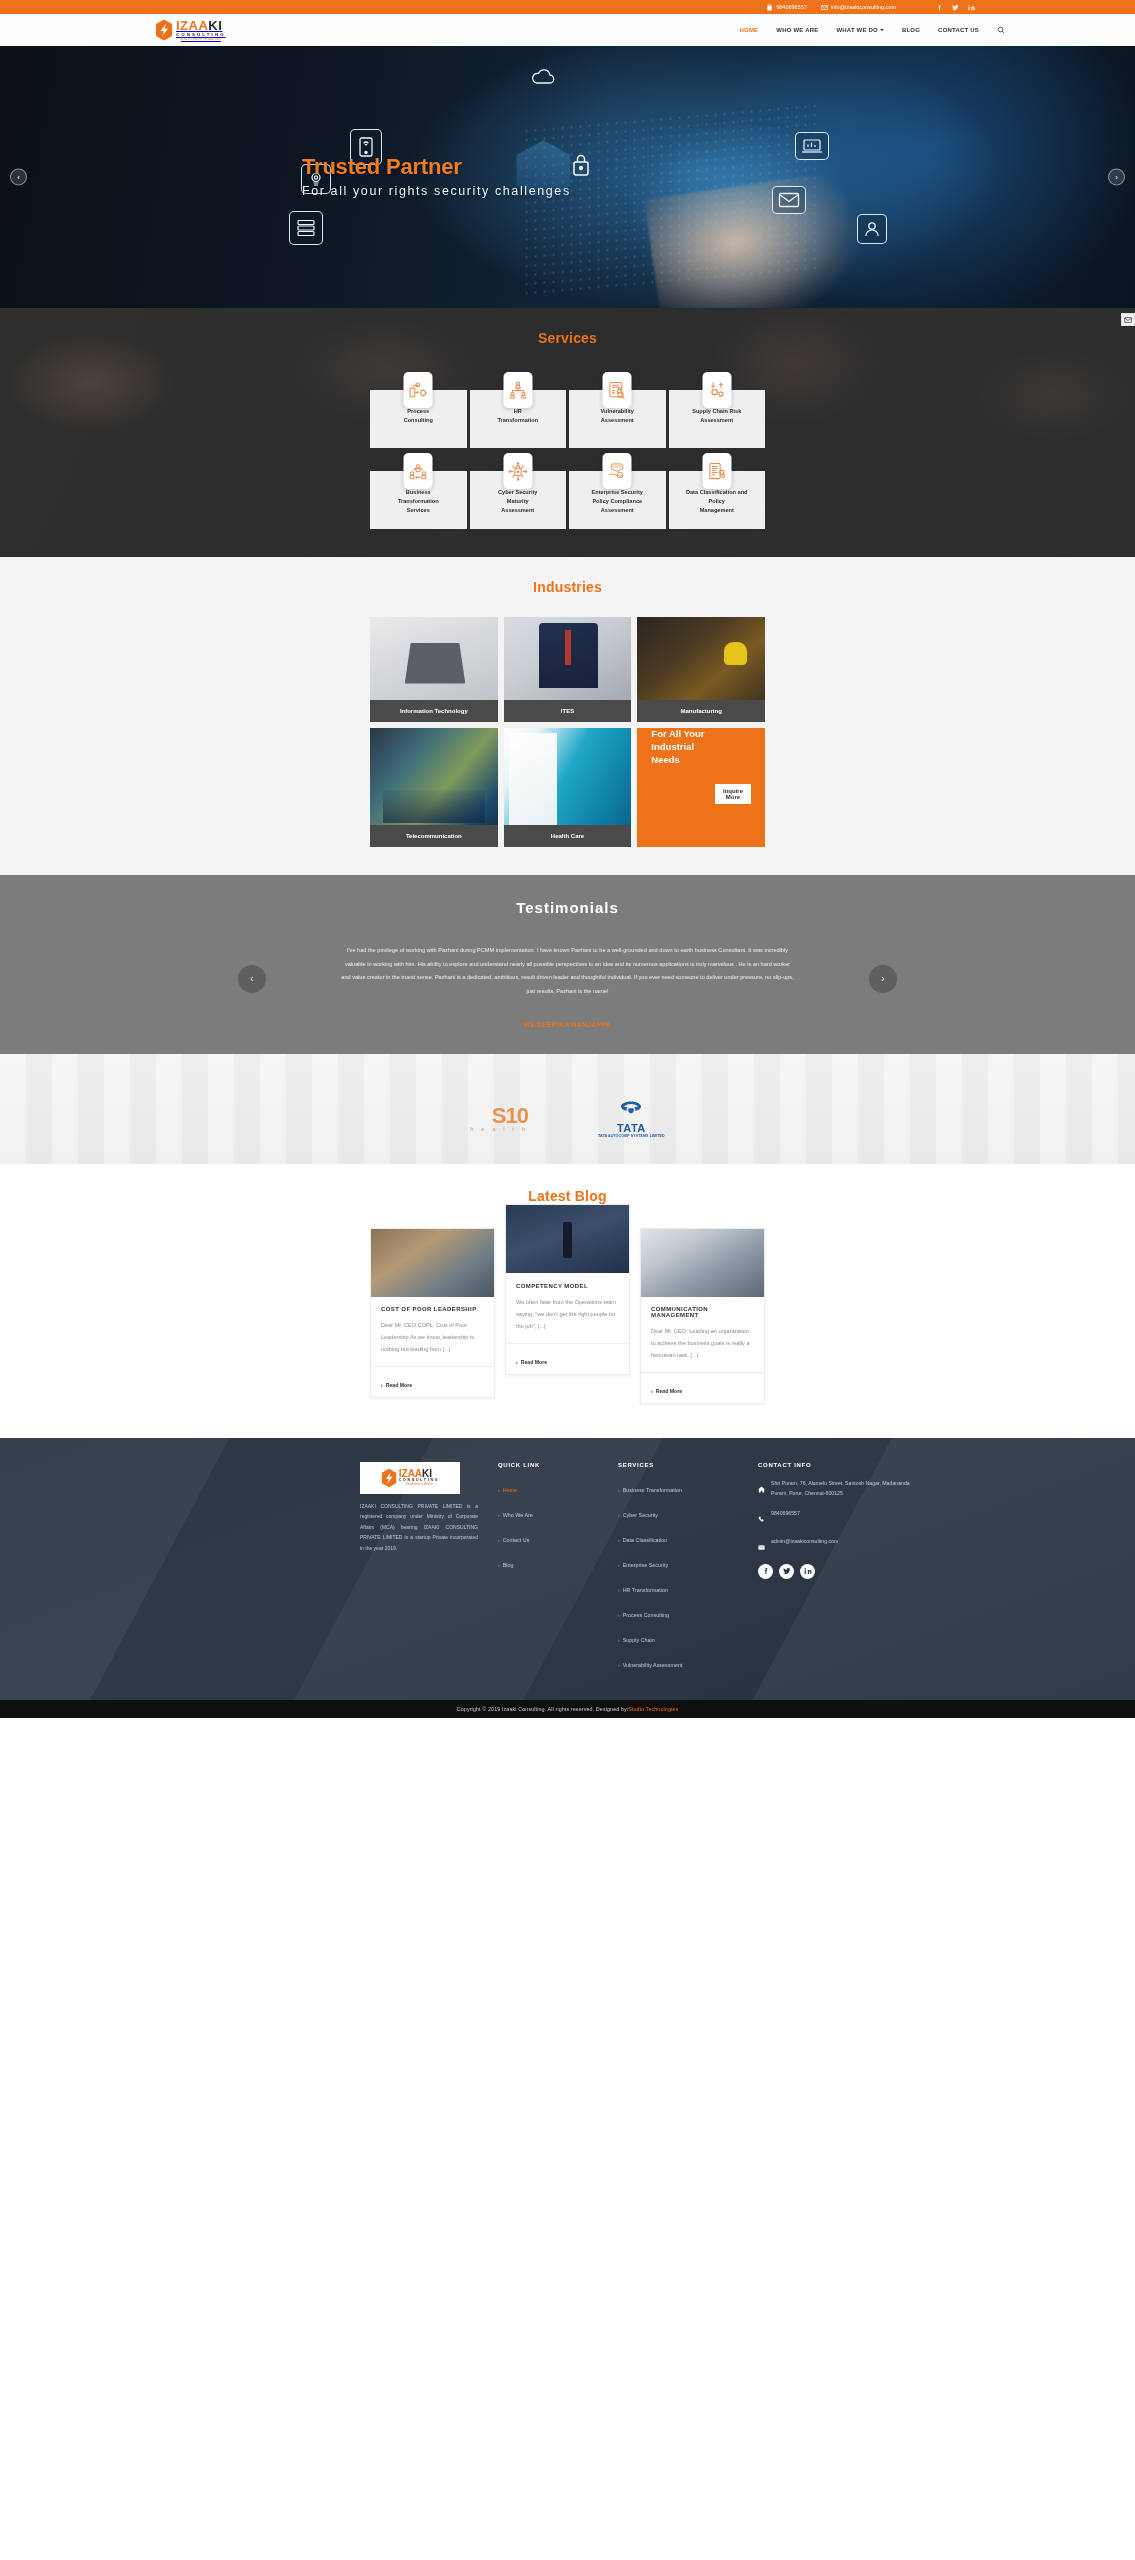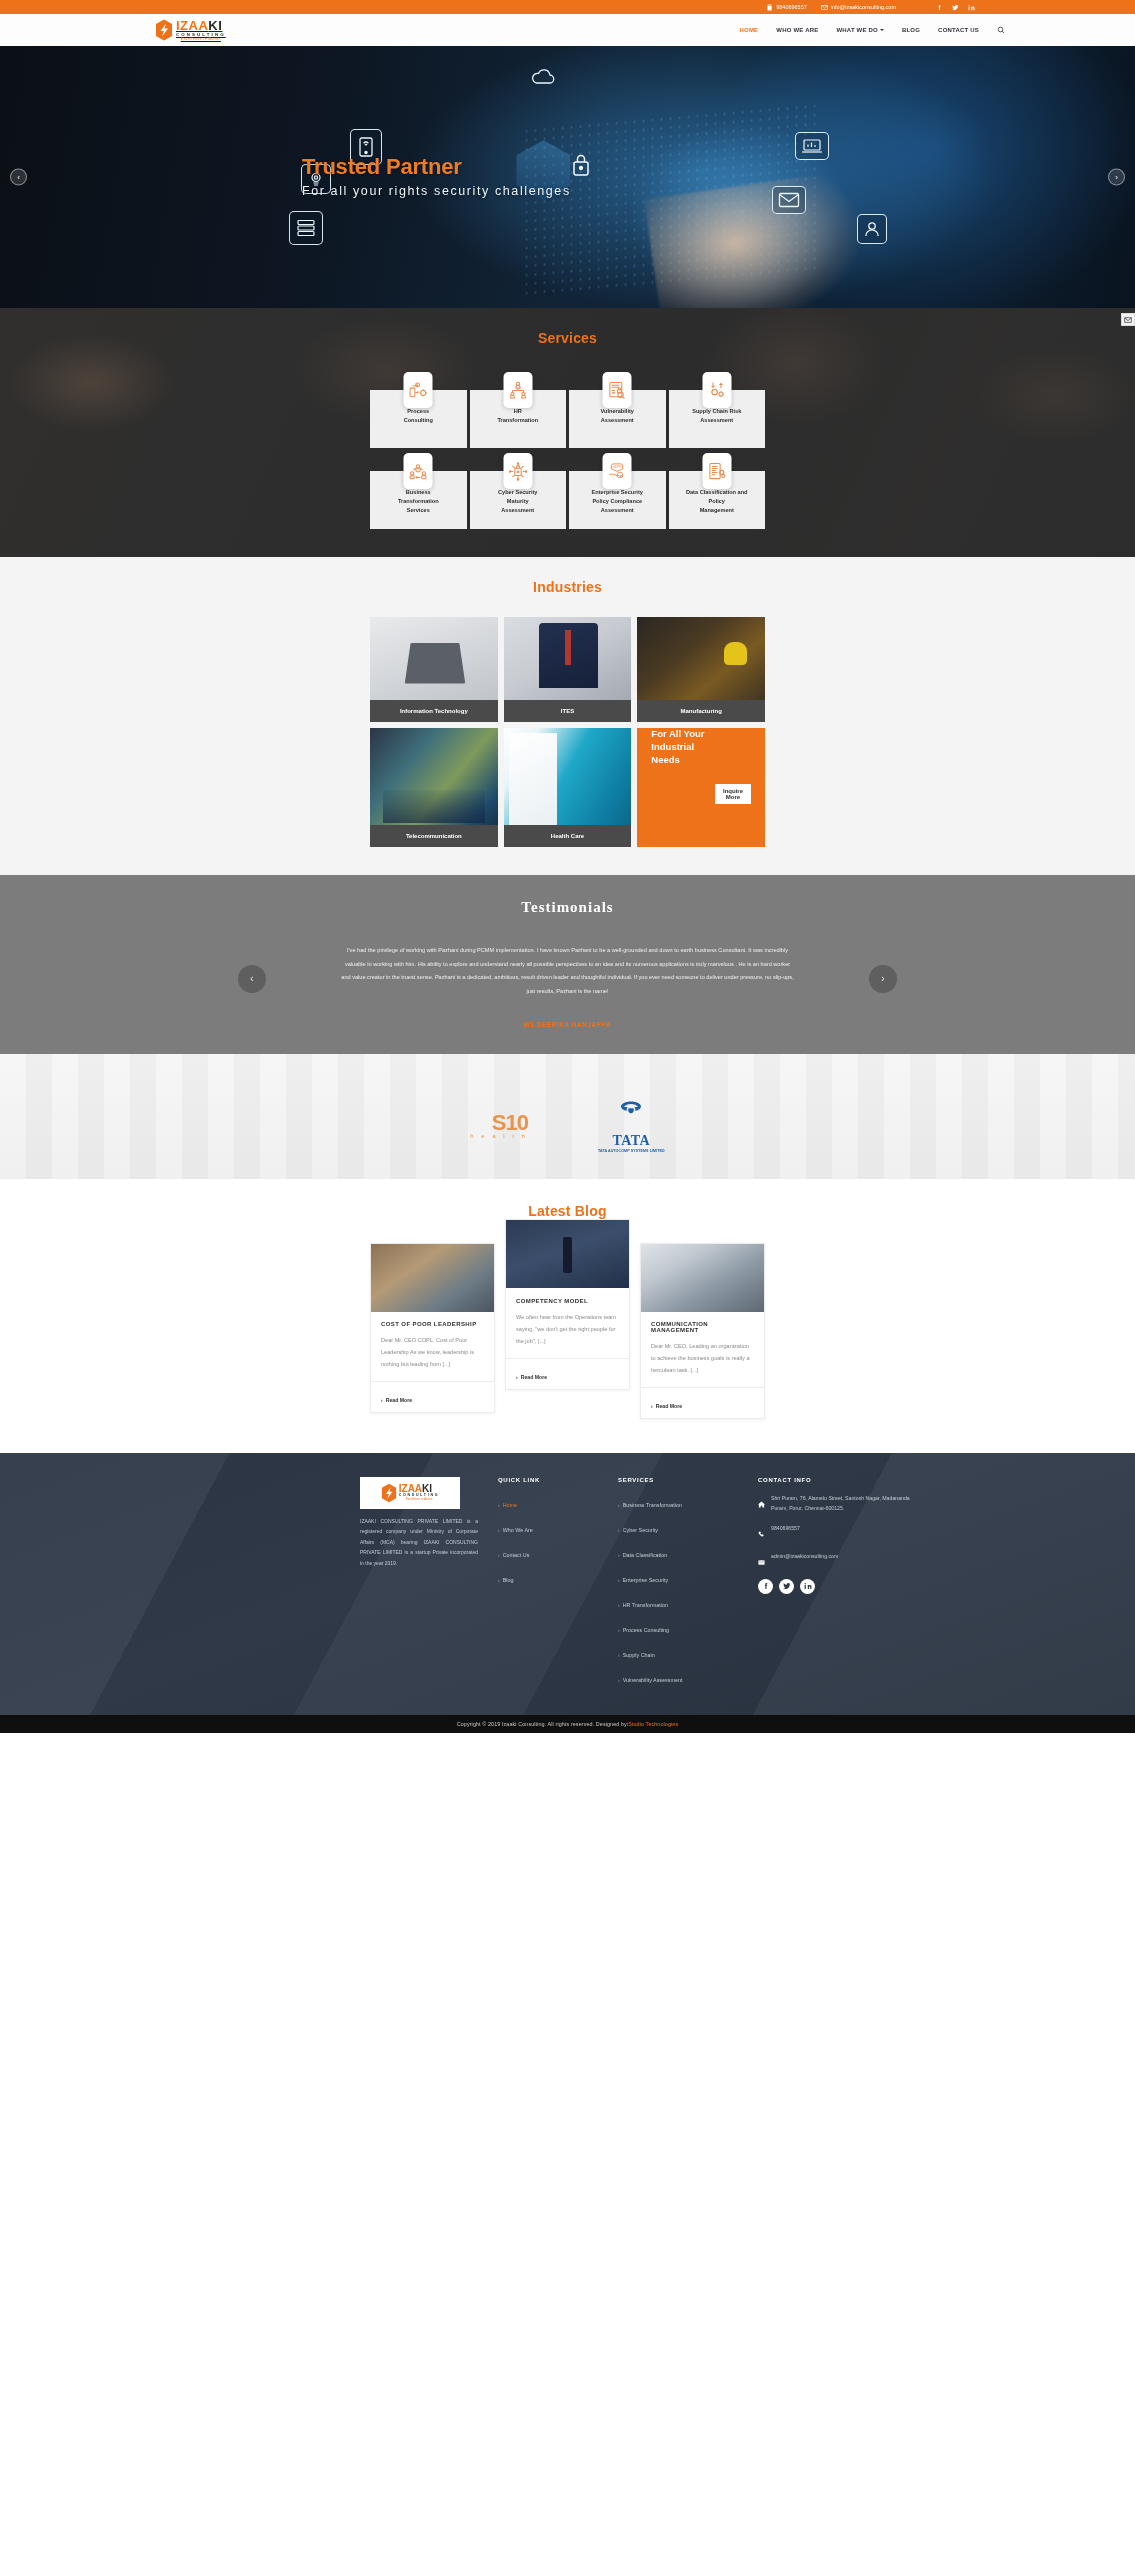--- a/index.html
+++ b/index.html
@@ -294,21 +294,21 @@
   .img-hc   { background: linear-gradient(120deg,#ffffff 0%,#e8f4f8 18%,#1fa8c8 45%,#0f7fa5 75%,#0b5f80 100%); }
   .img-hc:after { content:""; position:absolute; left:4%; top:4%; width:38%; height:92%; background: linear-gradient(150deg,#fff,#e6eef1); }
 
   
   .testimonials {
     background: #7c7c7c;
     padding: 24px 0 26px;
     position: relative;
   }
   .testimonials h2 {
-    text-align: center; color: #fff; font-size: 15px; font-weight: 700; letter-spacing: 1px; font-family: Liberation Serif, serif;
+    text-align: center; color: #fff; font-size: 15px; font-weight: 700; letter-spacing: 1px;
   }
   .tst-body {
     width: 455px; margin: 28px auto 0;
     color: #f0f0f0;
     font-size: 5.6px;
     line-height: 2.45;
     text-align: center;
   }
   .tst-author {
     text-align: center; margin-top: 22px;
@@ -337,21 +337,21 @@
   }
   .cl-row {
     position: relative; z-index:2;
     width: 695px; margin: 26px auto 0;
     display: flex; align-items: center; justify-content: center; gap: 70px;
   }
   .cl-s10 { color:#e8944b; font-size: 22px; font-weight: 700; letter-spacing: -1px; line-height: .9; text-align: right; }
   .cl-s10 .sub { font-size: 6px; letter-spacing: 3px; font-weight: 400; display:block; margin-top:1px; }
   .cl-tata { text-align:center; }
   .cl-tata .mark { width: 26px; height: 17px; margin: 0 auto; }
-  .cl-tata .t1 { color:#1f5fa8; font-size: 14px; font-weight:800; letter-spacing: .5px; margin-top:12px;font-family:Liberation Serif, serif; }
+  .cl-tata .t1 { color:#1f5fa8; font-size: 11px; font-weight:800; letter-spacing: .5px; margin-top:1px; }
   .cl-tata .t2 { color:#1f5fa8; font-size: 3.6px; font-weight:700; letter-spacing: .1px; }
 
   
   .blog { background:#fff; padding: 24px 0 34px; }
   .blog-grid {
     width: 695px; margin: 24px auto 0;
     display: grid; grid-template-columns: repeat(3,1fr); gap: 10px;
     padding: 0 150px;
     align-items: start;
   }

